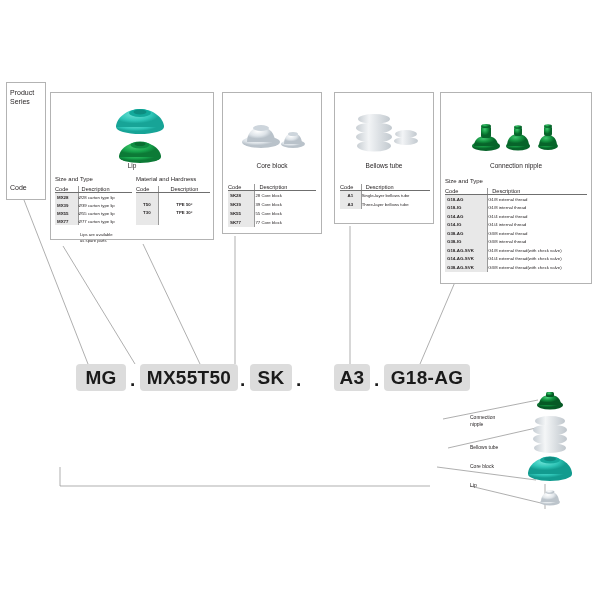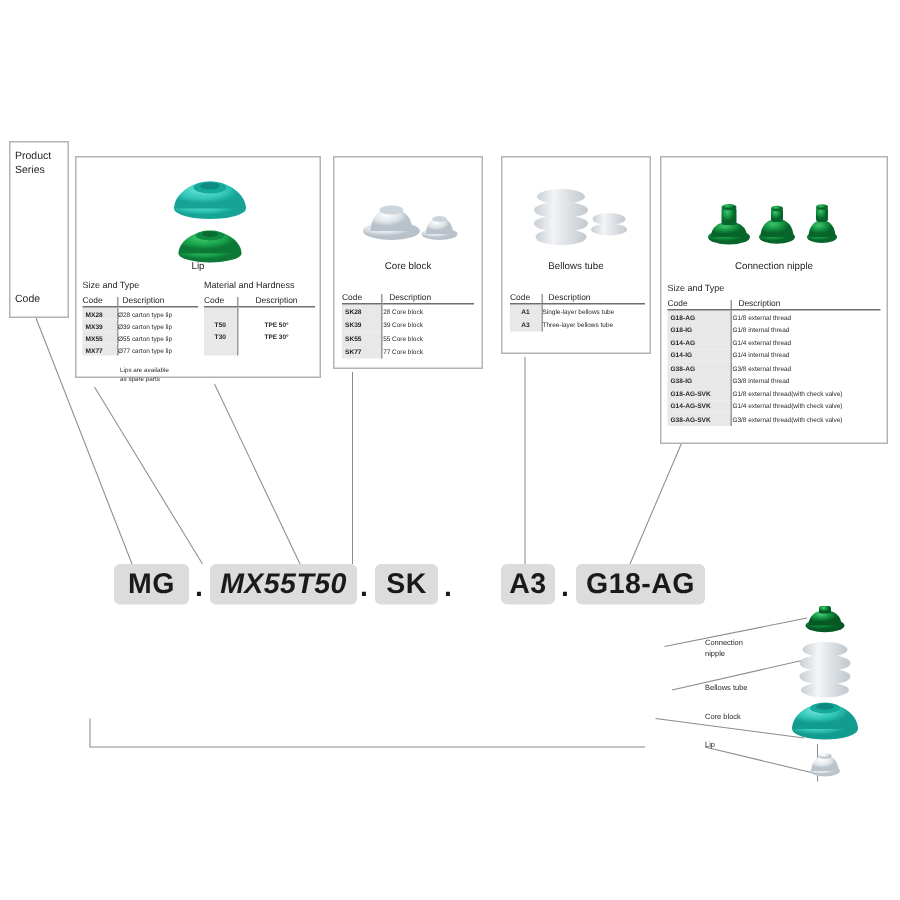--- a/index.html
+++ b/index.html
@@ -1,21 +1,21 @@
 <!DOCTYPE html>
 <html><head>
 <meta charset="utf-8">
 <style>
   html,body{margin:0;padding:0;}
   body{
     width:600px;height:600px;background:#ffffff;
     font-family:"Liberation Sans", sans-serif;
     color:#231f20;position:relative;overflow:hidden;
   }
-  .stage{position:absolute;left:0;top:16px;width:600px;height:471px;}
+  .stage{position:absolute;left:0;top:4px;width:600px;height:471px;}
   svg.lines{position:absolute;left:0;top:0;width:600px;height:600px;pointer-events:none;}
 
   
   .panel{position:absolute;border:1px solid #b3b3b3;background:#fff;box-sizing:border-box;}
   .panel-title{
     position:absolute;font-size:7px;line-height:9px;color:#231f20;
   }
   .caption{
     position:absolute;width:100%;text-align:center;font-size:6.5px;color:#231f20;
   }
@@ -312,21 +312,21 @@
     <tr>
       <td class="code-cell l" style="height:8.5px;">G38-AG-SVK</td>
       <td class="desc-cell">G3/8 external thread(with check valve)</td>
     </tr>
   </tbody>
     </table>
 
   <div class="pn">
     <div class="chip" style="left:76px;width:50px;">MG</div>
     <div class="dot" style="left:130px;">.</div>
-    <div class="chip" style="left:140px;width:98px;font-style:italic;">MX55T50</div>
+    <div class="chip" style="left:140px;width:98px;">MX55T50</div>
     <div class="dot" style="left:240px;">.</div>
     <div class="chip" style="left:250px;width:42px;">SK</div>
     <div class="dot" style="left:296px;">.</div>
     <div class="chip" style="left:334px;width:36px;">A3</div>
     <div class="dot" style="left:374px;">.</div>
     <div class="chip" style="left:384px;width:86px;">G18-AG</div>
   </div>
 
   <svg class="art" style="left:520px;top:388px;" width="60" height="118" viewBox="0 0 60 118">
     <defs>

